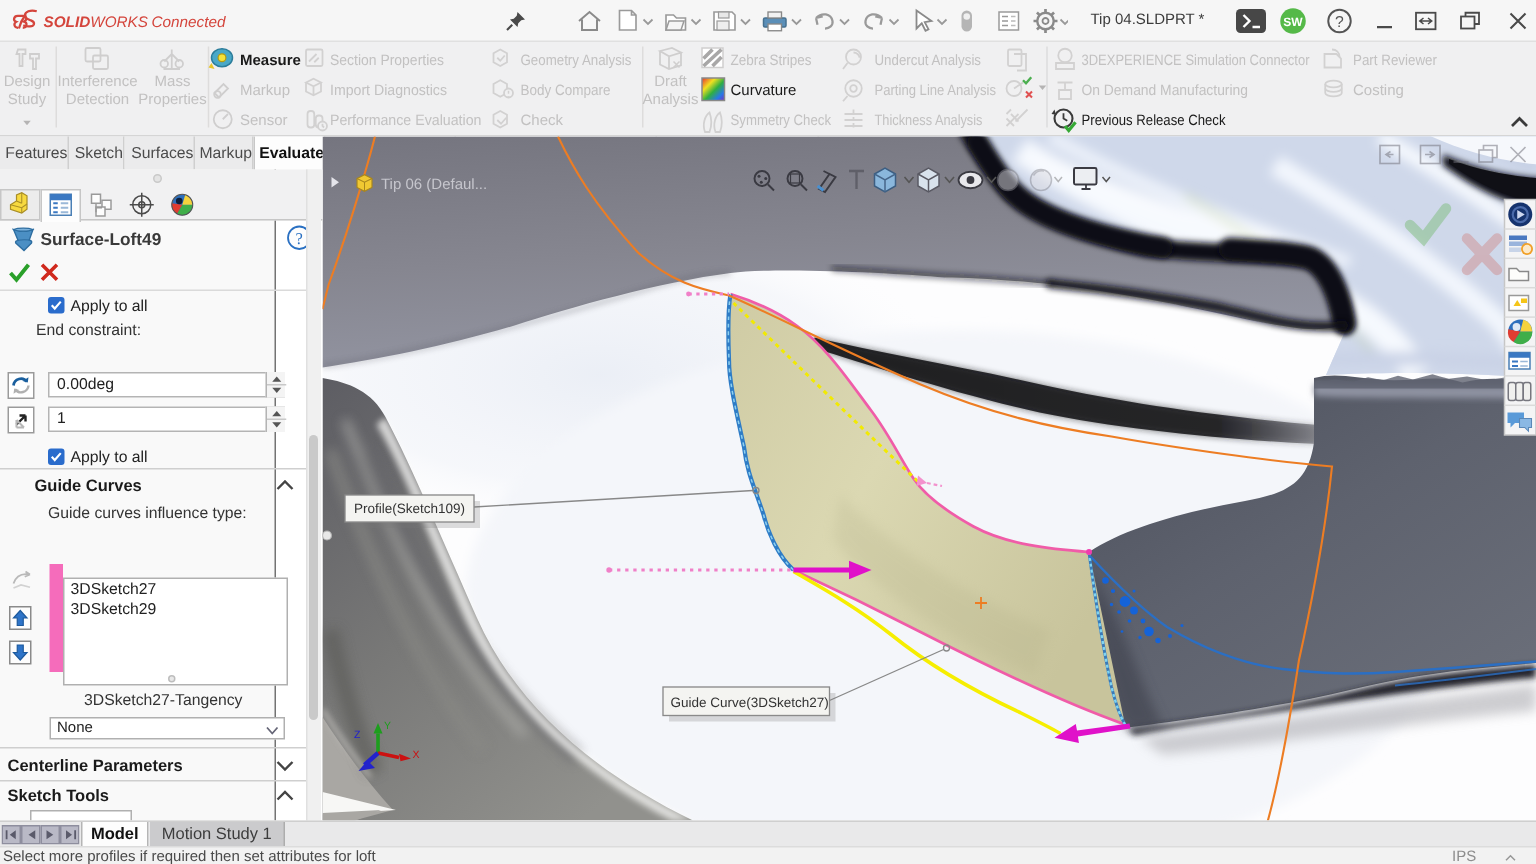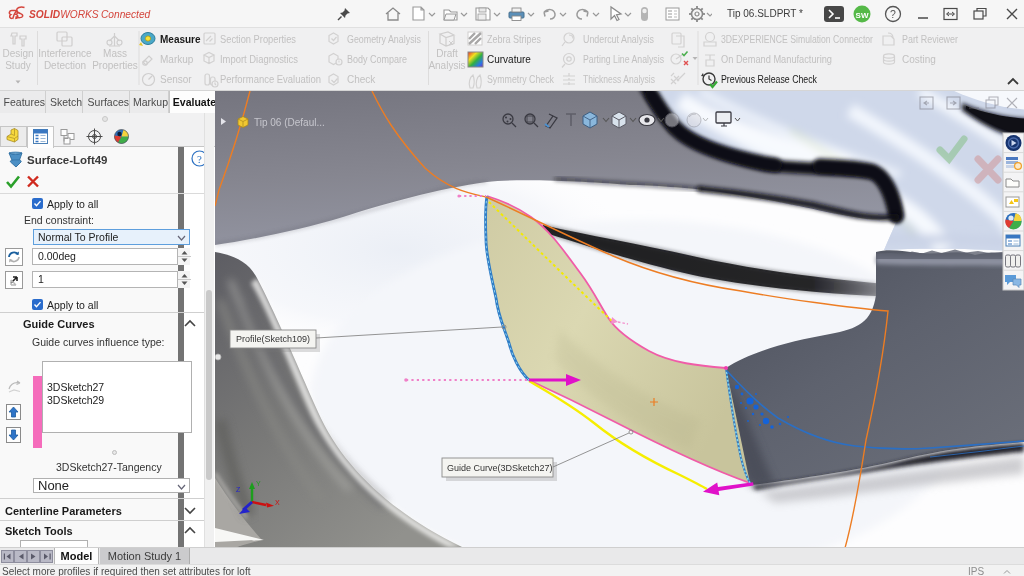--- a/index.html
+++ b/index.html
@@ -11,21 +11,21 @@
 #menus span { display:inline-block; line-height:28px; padding:0 3px; }
 
 #ribbon { position:absolute; left:0; top:28px; width:1024px; height:63px; background:#f0f0f1; border-bottom:1px solid #d5d5d5; }
 
 #tabrow { position:absolute; left:0; top:91px; width:546px; height:22px; background:#e8e8e9; border-bottom:1px solid #d0d0d0;}
 .tab { position:absolute; top:0; height:22px; line-height:22px; font-size:10.5px; color:#4b4b4b; text-align:right; border-right:1px solid #cfcfcf; background:#ebebec; }
 .tab.active { background:#fdfdfd; color:#111; font-weight:bold; border-right:1px solid #c7c7c7; border-left:1px solid #c7c7c7; height:23px; }
 
 #viewport { position:absolute; left:215px; top:91px; width:809px; height:456px; }
 
-#panel { position:absolute; left:0; top:113px; width:184px; height:434px; background:#f9f9f9; font-size:10px; color:#222; border-right:6px solid #737373; }
+#panel { position:absolute; left:0; top:113px; width:184px; height:434px; background:#f9f9f9; font-size:10px; color:#222; border-right:1px solid #737373; }
 
 #bottombar { position:absolute; left:0; top:547px; width:1024px; height:17px; background:#e9e9ea; border-top:1px solid #cfcfcf; font-size:11px; }
 #statusbar { position:absolute; left:0; top:564px; width:1024px; height:12px; background:#f2f2f2; border-top:1px solid #dcdcdc; font-size:10px; color:#4a4a4a; }
 .abs { position:absolute; }
 </style>
 </head>
 <body>
 <div id="app">
   <div id="titlebar">
     <svg class="abs" style="left:5px;top:3px" width="150" height="22" viewBox="0 0 150 22">
@@ -84,21 +84,21 @@
             <path d="M-5.5 0 H-8"></path>
             <path d="M5.5 0 H8"></path>
             <path d="M3.9 3.9 L5.7 5.7"></path>
             <path d="M-3.9 -3.9 L-5.7 -5.7"></path>
             <path d="M3.9 -3.9 L5.7 -5.7"></path>
             <path d="M-3.9 3.9 L-5.7 5.7"></path>
           </g>
         </g>
       <path d="M325 8 l3 3 3-3" fill="none" stroke="#999" stroke-width="1.2"></path>
     </svg>
-    <div class="abs" style="left:727px;top:8px;font-size:10px;color:#3c3c3c;">Tip 06.SLDPRT *</div>
+    <div class="abs" style="left:727px;top:8px;font-size:10px;color:#3c3c3c;">Tip 04.SLDPRT *</div>
     <svg class="abs" style="left:823px;top:5px" width="201" height="19" viewBox="0 0 201 19">
       <rect x="1" y="1" width="20" height="16" rx="3" fill="#474747"></rect>
         <path d="M6 5 l4 4 -4 4" stroke="#fff" stroke-width="1.6" fill="none"></path>
         <path d="M12 13 h5" stroke="#fff" stroke-width="1.6"></path>
       <circle cx="39" cy="9" r="8.5" fill="#55b948"></circle>
         <text x="39" y="12.5" font-size="8" font-weight="bold" fill="#fff" text-anchor="middle">SW</text>
       <circle cx="70" cy="9" r="7.5" fill="none" stroke="#555" stroke-width="1.3"></circle>
         <text x="70" y="13" font-size="10.5" fill="#555" text-anchor="middle">?</text>
       <path d="M95 13 h10" stroke="#4a4a4a" stroke-width="1.5"></path>
       <rect x="121" y="3.5" width="13" height="11" fill="none" stroke="#4a4a4a" stroke-width="1.2"></rect>
@@ -641,23 +641,20 @@
         <path d="M2 9 l4 4.5 8 -10" fill="none" stroke="#2aa02a" stroke-width="2.6"></path>
         <path d="M23 3.5 l10 10 M33 3.5 l-10 10" stroke="#d02a1e" stroke-width="2.4"></path>
       </svg>
     <div class="abs" style="left:0;top:80px;width:205px;height:1px;background:#dadada;"></div>
     <div class="abs" style="left:32px;top:85px;width:11px;height:11px;background:#2a6ccc;border-radius:2px;"></div>
     <svg class="abs" style="left:32px;top:85px" width="11" height="11" viewBox="0 0 11 11">
         <path d="M2.5 5.5 l2 2.2 4 -4.6" stroke="#fff" stroke-width="1.4" fill="none"></path>
       </svg>
     <div class="abs" style="left:47px;top:85px;font-size:10.5px;">Apply to all</div>
     <div class="abs" style="left:24px;top:101px;font-size:10.5px;color:#333;">End constraint:</div>
-    <div class="abs" style="left:33px;top:116px;width:157px;height:16px;background:#e7f1fb;border:1px solid #5e9fdd;font-size:10.5px;line-height:14px;padding-left:4px;">Normal To Profile<svg class="abs" style="right:3px;top:4px" width="9" height="8" viewBox="0 0 9 8">
-          <path d="M1 2 l3.5 4 3.5 -4" fill="none" stroke="#667" stroke-width="1.2"></path>
-        </svg></div>
     <div class="abs" style="left:5px;top:135px;width:18px;height:18px;background:#fff;border:1px solid #9a9a9a;"></div>
     <svg class="abs" style="left:7px;top:137px" width="14" height="14" viewBox="0 0 14 14">
         <path d="M2 7 a5 5 0 0 1 9 -2.5" fill="none" stroke="#1a5f9e" stroke-width="1.8"></path>
         <path d="M12 1.5 l-.5 3.5 -3.4 -1" fill="#1a5f9e"></path>
         <path d="M12 7 a5 5 0 0 1 -9 2.5" fill="none" stroke="#b0b0b0" stroke-width="1.6"></path>
         <path d="M2 12.5 l.5 -3.5 3.4 1" fill="#b0b0b0"></path>
       </svg>
     <div class="abs" style="left:32px;top:135px;width:158px;height:17px;background:#fff;border:1px solid #b4b4b4;font-size:10.5px;line-height:15px;padding-left:5px;">0.00deg</div>
     <div class="abs" style="left:177px;top:135px;width:13px;height:17px;border-left:1px solid #b4b4b4;background:#f4f4f4;"><svg width="13" height="17" viewBox="0 0 13 17">
           <path d="M3.5 6.5 l3 -3.5 3 3.5 z" fill="#555"></path>
@@ -680,36 +677,36 @@
         <path d="M2.5 5.5 l2 2.2 4 -4.6" stroke="#fff" stroke-width="1.4" fill="none"></path>
       </svg>
     <div class="abs" style="left:47px;top:186px;font-size:10.5px;">Apply to all</div>
     <div class="abs" style="left:0;top:199px;width:205px;height:1px;background:#cfcfcf;"></div>
     <div class="abs" style="left:23px;top:205px;font-size:11px;font-weight:bold;color:#1a1a1a;">Guide Curves</div>
     <svg class="abs" style="left:184px;top:206px" width="12" height="9" viewBox="0 0 12 9">
         <path d="M1 7 l5 -5 5 5" fill="none" stroke="#444" stroke-width="1.6"></path>
       </svg>
     <div class="abs" style="left:32px;top:223px;font-size:10.5px;color:#333;">Guide curves influence type:</div>
     <div class="abs" style="left:33px;top:263px;width:9px;height:72px;background:#f56cbb;"></div>
-    <div class="abs" style="left:42px;top:248px;width:150px;height:72px;background:#fff;border:1px solid #b0b0b0;font-size:10.5px;padding:19px 0 0 4px;line-height:13px;">3DSketch27<br>3DSketch29</div>
+    <div class="abs" style="left:42px;top:272px;width:150px;height:72px;background:#fff;border:1px solid #b0b0b0;font-size:10.5px;padding:1px 0 0 4px;line-height:13px;">3DSketch27<br>3DSketch29</div>
     <svg class="abs" style="left:7px;top:266px" width="16" height="15" viewBox="0 0 16 15">
         <path d="M2 10 C4 4 8 3 13 4 M13 4 l-3 -2 m3 2 l-3.5 1.5" fill="none" stroke="#b9b9b9" stroke-width="1.2"></path>
         <path d="M2 13 l5 -2 6 1.5" fill="none" stroke="#d2d2d2" stroke-width="1.2"></path>
       </svg>
     <div class="abs" style="left:6px;top:291px;width:15px;height:16px;background:#fdfdfd;border:1px solid #8a8a8a;"></div>
     <svg class="abs" style="left:6px;top:291px" width="15" height="16" viewBox="0 0 15 16">
         <path d="M7.5 3 l4.5 5 h-2.5 v5 h-4 v-5 H3 z" fill="#2e74c8" stroke="#1d5a9e" stroke-width=".8"></path>
       </svg>
     <div class="abs" style="left:6px;top:314px;width:15px;height:16px;background:#fdfdfd;border:1px solid #8a8a8a;"></div>
     <svg class="abs" style="left:6px;top:314px" width="15" height="16" viewBox="0 0 15 16">
         <path d="M7.5 13 l4.5 -5 h-2.5 V3 h-4 v5 H3 z" fill="#2e74c8" stroke="#1d5a9e" stroke-width=".8"></path>
       </svg>
     <div class="abs" style="left:112px;top:337px;width:5px;height:5px;border-radius:50%;background:#e8e8e8;border:1px solid #bdbdbd;"></div>
     <div class="abs" style="left:32px;top:348px;font-size:10.5px;color:#333;margin-left:24px;">3DSketch27-Tangency</div>
-    <div class="abs" style="left:33px;top:365px;width:157px;height:15px;background:#fff;border:1px solid #b0b0b0;font-size:13px;line-height:13px;padding-left:4px;">None<svg class="abs" style="right:3px;top:4px" width="9" height="8" viewBox="0 0 9 8">
+    <div class="abs" style="left:33px;top:365px;width:157px;height:15px;background:#fff;border:1px solid #b0b0b0;font-size:10px;line-height:13px;padding-left:4px;">None<svg class="abs" style="right:3px;top:4px" width="9" height="8" viewBox="0 0 9 8">
           <path d="M1 2 l3.5 4 3.5 -4" fill="none" stroke="#667" stroke-width="1.2"></path>
         </svg></div>
     <div class="abs" style="left:0;top:385px;width:205px;height:1px;background:#cfcfcf;"></div>
     <div class="abs" style="left:5px;top:392px;font-size:11px;font-weight:bold;color:#1a1a1a;">Centerline Parameters</div>
     <svg class="abs" style="left:184px;top:393px" width="12" height="9" viewBox="0 0 12 9">
         <path d="M1 2 l5 5 5 -5" fill="none" stroke="#444" stroke-width="1.6"></path>
       </svg>
     <div class="abs" style="left:0;top:407px;width:205px;height:1px;background:#cfcfcf;"></div>
     <div class="abs" style="left:5px;top:412px;font-size:11px;font-weight:bold;color:#1a1a1a;">Sketch Tools</div>
     <svg class="abs" style="left:184px;top:413px" width="12" height="9" viewBox="0 0 12 9">

